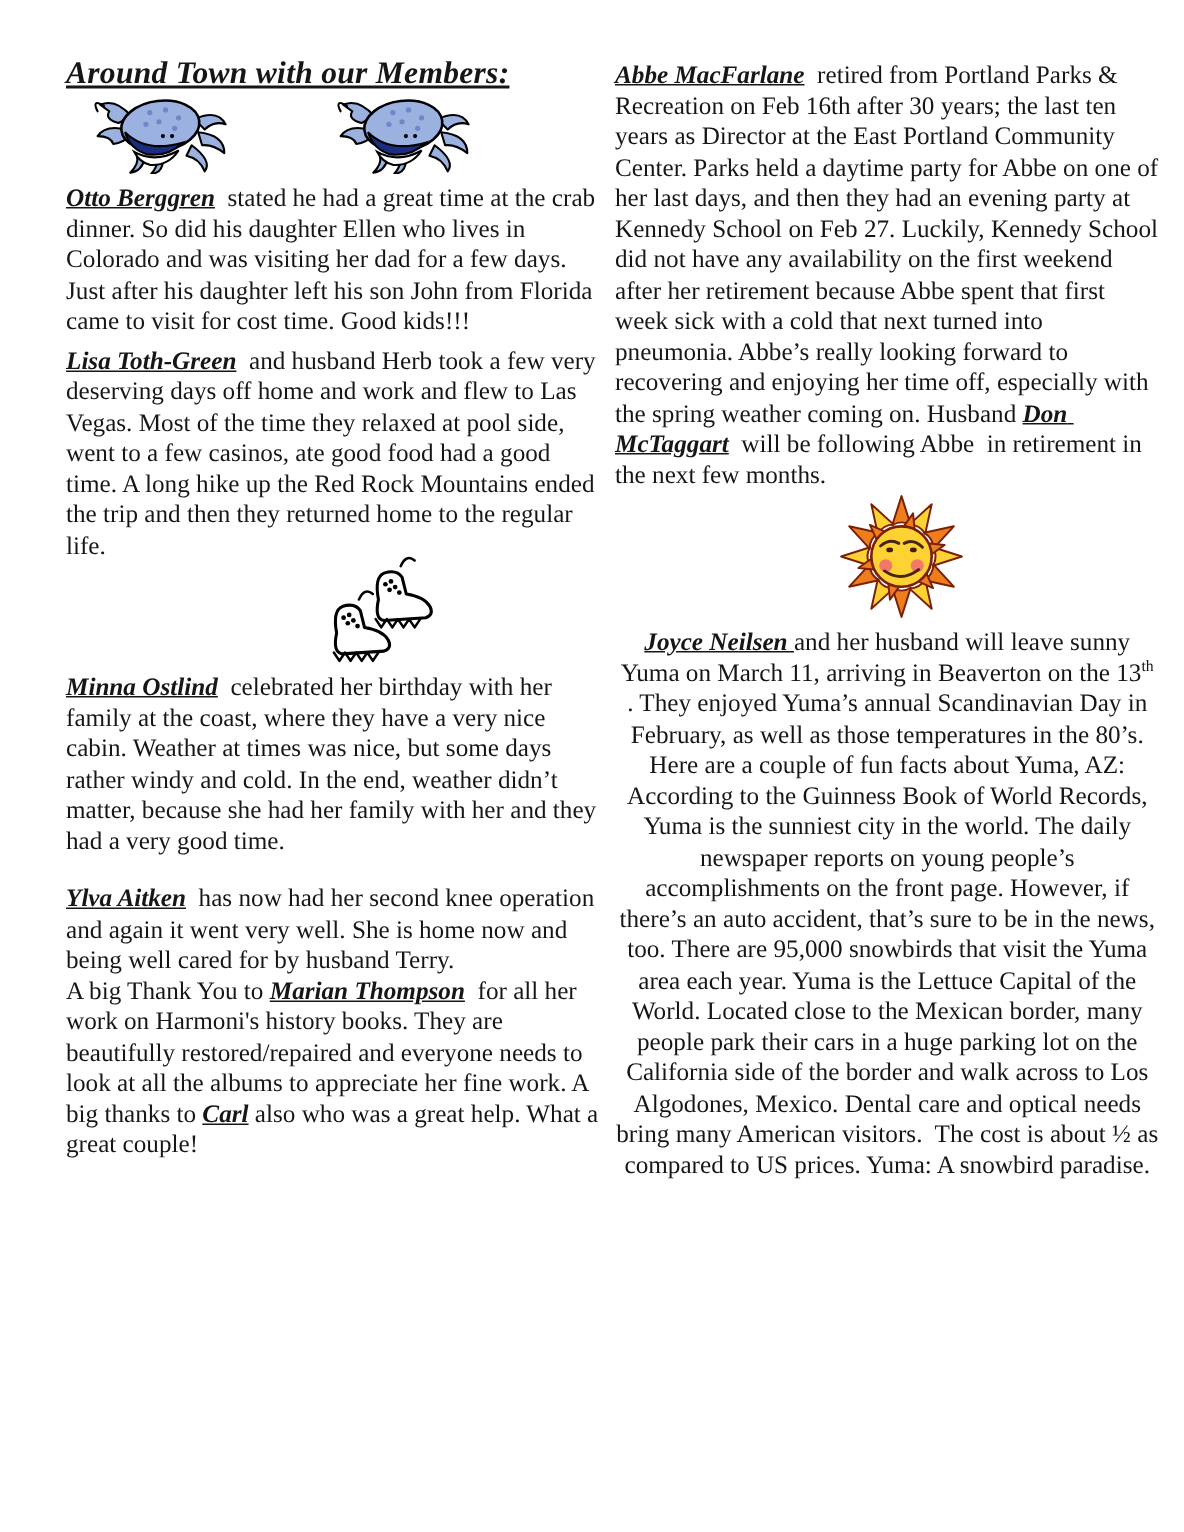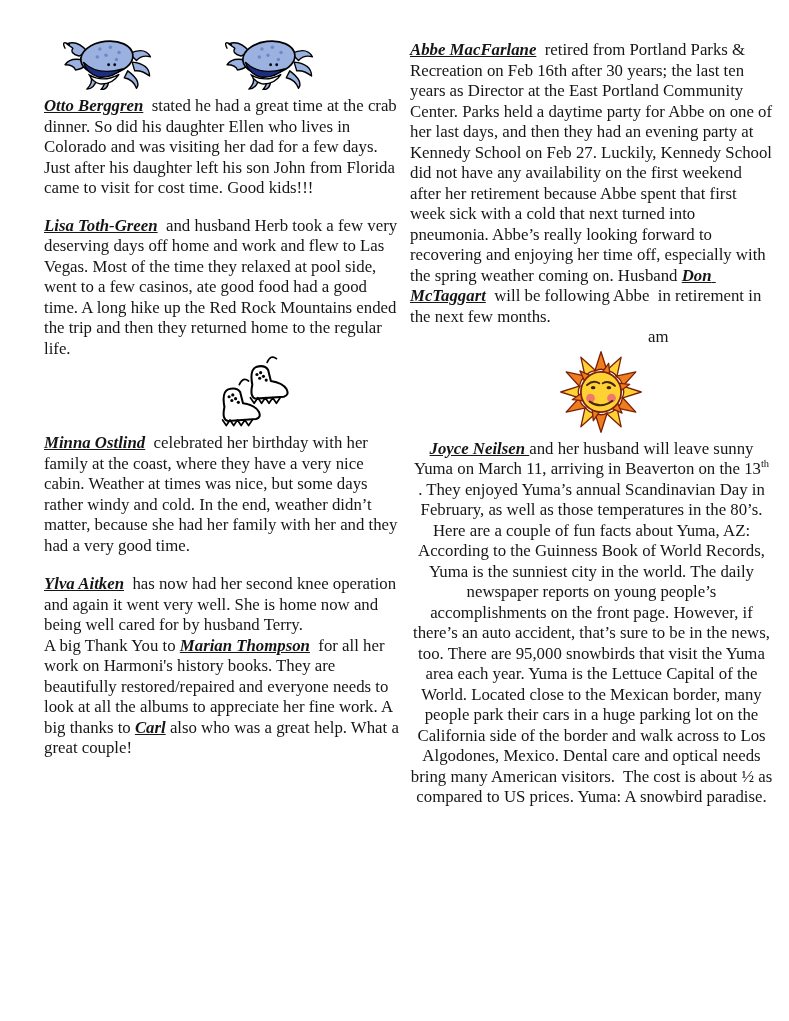--- a/index.html
+++ b/index.html
@@ -33,34 +33,35 @@
 
   .boots-wrap { margin-top:-4px; padding-left:162px; height:78px; }
   .sun-wrap   { margin-top:2px;  padding-left:132px; height:86px; }
 
   .initials { font-size:16.8px; line-height:20.5px; }
   #mt-line { margin-top:20px; padding-left:232px; }
   #am-line { padding-left:238px; }
   #jn-line { padding-left:234px; }
 
   #p-otto   { margin-top:0; }
-  #p-lisa   { margin-top:17px;font-family:Liberation Serif, serif; }
+  #p-lisa   { margin-top:6px;font-family:Liberation Serif, serif; }
   #p-minna  { }
   #p-ylva   { margin-top:18px; }
   #p-marian { }
   #p-abbe   { margin-top:4px; }
   #p-joyce  { margin-top:3px;text-align:center; }
 </style>
 </head>
 <body>
 
 <div class="page">
 
   <section class="column" id="col-left">
 
+    <h1 class="page-title">Around Town with our Members:</h1>
 
     <div class="crab-row">
       <svg viewBox="0 0 110 62" width="96" height="54">
         <g stroke="#000" stroke-width="1.6" stroke-linecap="round" stroke-linejoin="round">
           <path d="M82 20 Q100 12 106 24 Q97 21 90 28 Z" fill="var(--crab_light)"></path>
           <path d="M85 30 Q105 32 105 46 Q96 39 88 40 Z" fill="var(--crab_light)"></path>
           <path d="M80 40 Q96 52 90 60 Q86 50 76 48 Z" fill="var(--crab_light)"></path>
           <path d="M44 50 Q42 60 33 61 Q40 54 38 48 Z" fill="var(--crab_light)"></path>
           <path d="M58 51 Q58 61 49 62 Q55 55 53 50 Z" fill="var(--crab_light)"></path>
           <path d="M34 18 Q22 4 10 9 L17 14 Q13 20 24 23 Z" fill="var(--crab_light)"></path>
@@ -148,21 +149,20 @@
     <p class="body-par" id="p-ylva"><span class="member-name">Ylva Aitken</span><span>  has now had her second knee operation and again it went very well. She is home now and being well cared for by husband Terry.</span></p>
 
     <p class="body-par" id="p-marian"><span>A big Thank You to </span><span class="member-name">Marian Thompson</span><span>  for all her work on Harmoni's history books. They are beautifully restored/repaired and everyone needs to look at all the albums to appreciate her fine work. A big thanks to </span><span class="member-name">Carl</span><span> also who was a great help. What a great couple!</span></p>
 
   </section>
 
   <section class="column" id="col-right">
 
     <p class="body-par" id="p-abbe"><span class="member-name">Abbe MacFarlane</span><span>  retired from Portland Parks &amp; Recreation on Feb 16th after 30 years; the last ten years as Director at the East Portland Community Center. Parks held a daytime party for Abbe on one of her last days, and then they had an evening party at Kennedy School on Feb 27. Luckily, Kennedy School did not have any availability on the first weekend after her retirement because Abbe spent that first week sick with a cold that next turned into pneumonia. Abbe’s really looking forward to recovering and enjoying her time off, especially with the spring weather coming on. Husband </span><span class="member-name">Don McTaggart</span><span>  will be following Abbe  in retirement in the next few months.</span></p>
 
-    <div class="initials" id="am-line">am</div>
 
     <div class="sun-wrap">
       <svg viewBox="0 0 120 96" width="118" height="84">
         <g stroke="var(--sun_outline)" stroke-width="1.5" stroke-linejoin="round">
           <g>
             <path d="M60 2 L67 24 Q60 20 53 24 Z" fill="var(--sun_orange)"></path>
             <path d="M60 2 L67 24 Q60 20 53 24 Z" fill="var(--sun_yellow)" transform="rotate(30 60 48)"></path>
             <path d="M60 2 L67 24 Q60 20 53 24 Z" fill="var(--sun_orange)" transform="rotate(60 60 48)"></path>
             <path d="M60 2 L67 24 Q60 20 53 24 Z" fill="var(--sun_yellow)" transform="rotate(90 60 48)"></path>
             <path d="M60 2 L67 24 Q60 20 53 24 Z" fill="var(--sun_orange)" transform="rotate(120 60 48)"></path>

